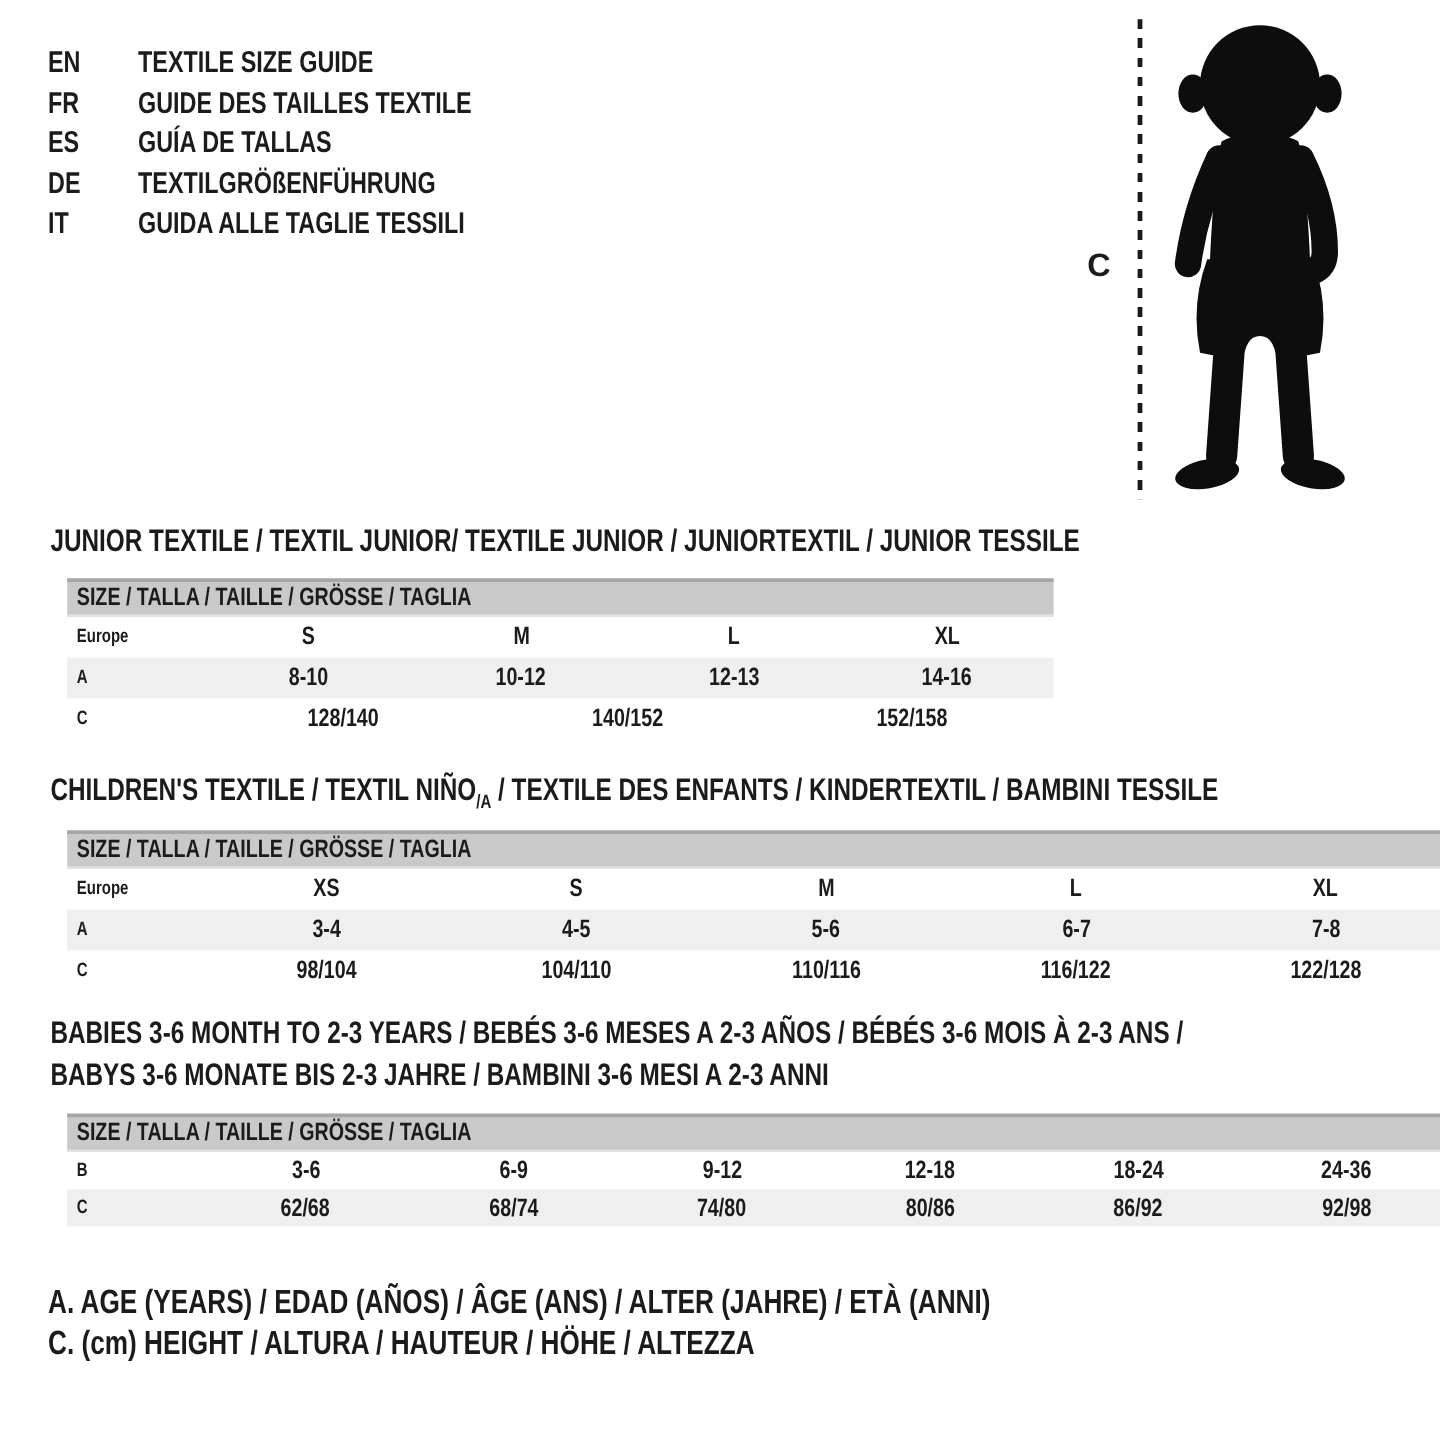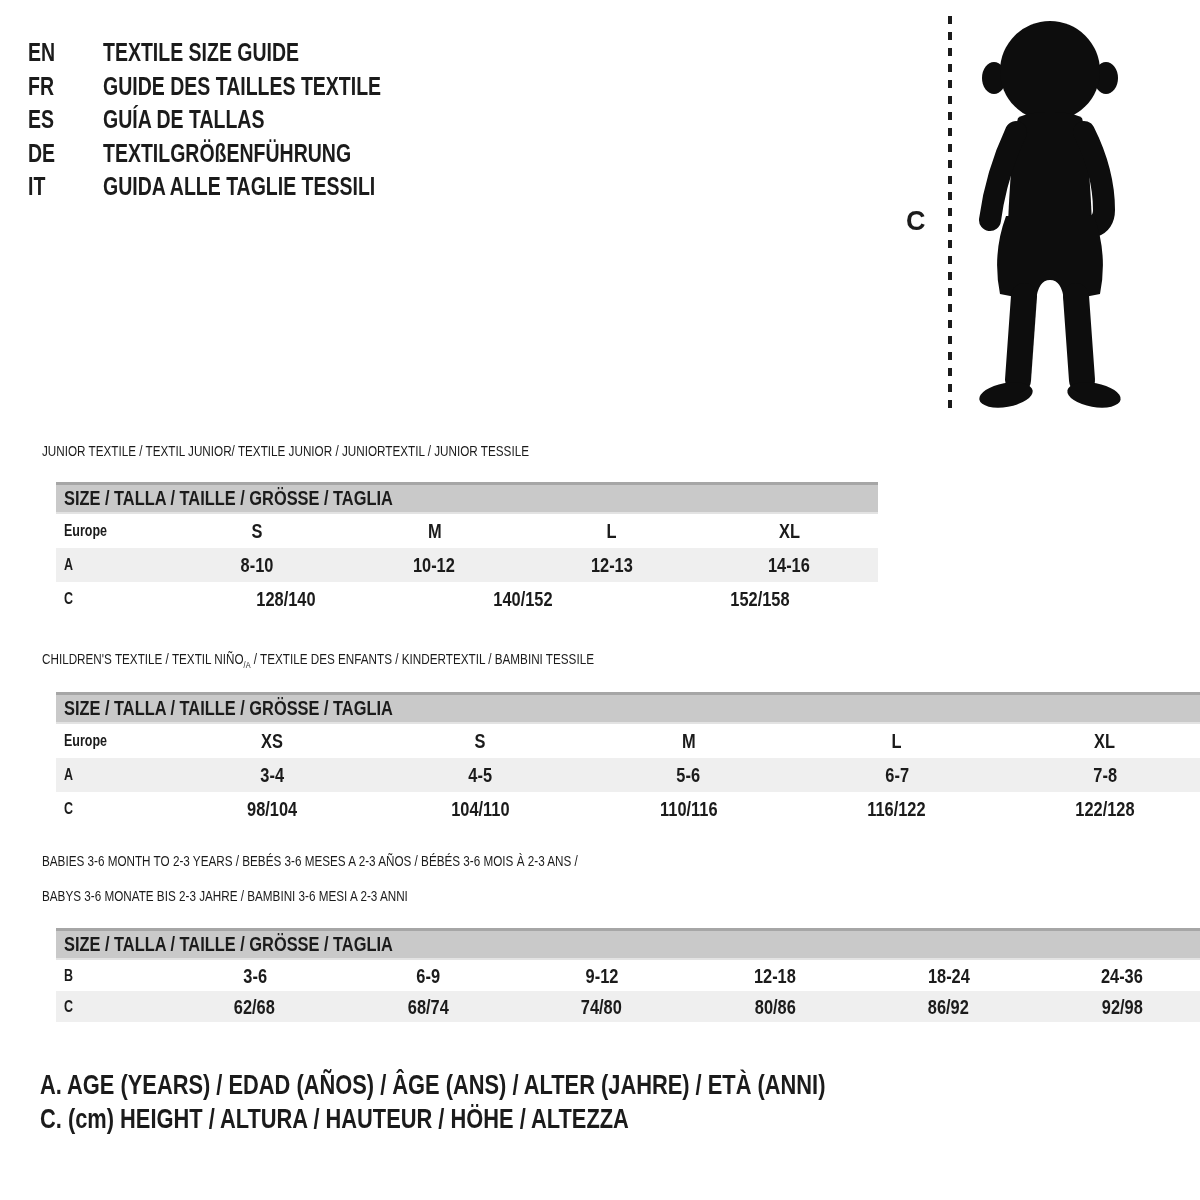--- a/index.html
+++ b/index.html
@@ -4,34 +4,34 @@
 <style>
   html,body{margin:0;padding:0;background:#fff;}
   .page{
     position:relative;width:1200px;height:1200px;background:var(--background,#fff);
     font-family:"Liberation Sans",sans-serif;color:var(--ink,#1b1b1b);overflow:hidden;
   }
   .cond{display:inline-block;transform:scaleX(0.78);transform-origin:0 50%;white-space:nowrap;}
   .cond-c{display:inline-block;transform:scaleX(0.78);transform-origin:50% 50%;white-space:nowrap;}
 
   
-  .lang-list{position:absolute;left:28px;top:36px;}
+  .lang-list{position:absolute;left:40px;top:36px;}
   .lang-row{display:flex;height:33.5px;align-items:center;font-size:25px;font-weight:700;}
   .lang-code{width:75px;}
 
   
   .dash-line{position:absolute;left:948px;top:16px;width:4px;height:400px;
     background:repeating-linear-gradient(to bottom,var(--ink,#141414) 0 8px,transparent 8px 16px);}
   .c-label{position:absolute;left:906px;top:206px;font-size:27px;font-weight:700;}
   .silhouette{position:absolute;left:962px;top:14px;width:176px;height:404px;}
   .silhouette *{fill:var(--silhouette,#0d0d0d);}
   .silhouette .st{fill:none;stroke:var(--silhouette,#0d0d0d);}
 
   
-  .section-title{position:absolute;left:42px;font-size:15px;font-weight:400;line-height:35px;}
+  .section-title{position:absolute;left:42px;font-size:26px;font-weight:700;line-height:35px;}
   .sub{font-size:0.62em;vertical-align:sub;}
 
   
   .stable{position:absolute;left:30px;margin-left:26px;}
   .narrow{width:822px;}
   .wide{width:1153px;}
   .bar{box-sizing:border-box;height:32px;background:var(--header_bar,#c9c9c9);
     border-top:3px solid var(--header_bar_top,#a6a6a6);
     border-bottom:2px solid var(--header_bar_bottom,#e3e3e3);
     padding-left:8px;font-size:21px;font-weight:700;line-height:26px;}

